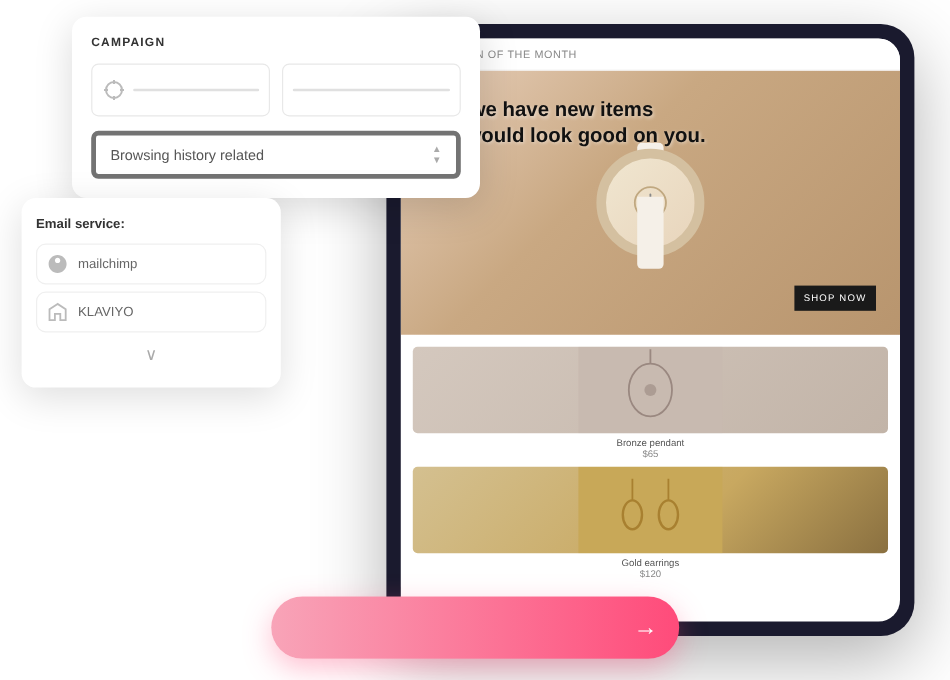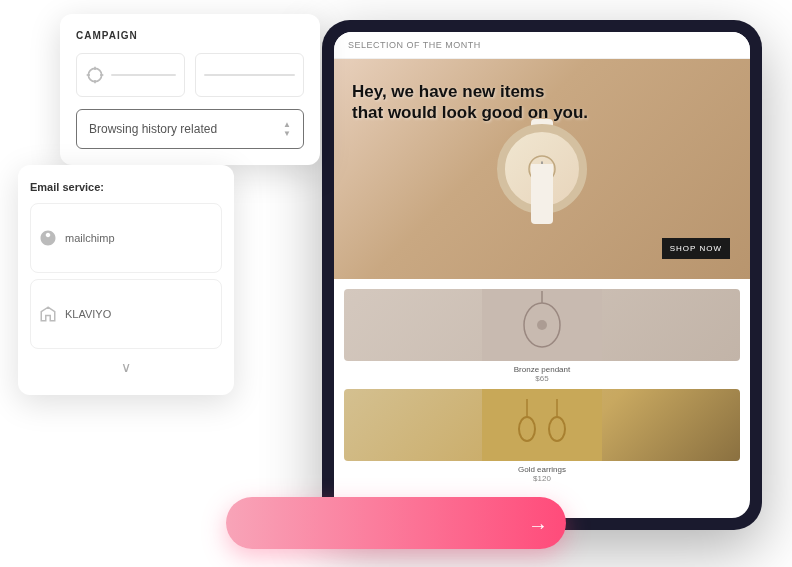--- a/index.html
+++ b/index.html
@@ -178,21 +178,21 @@
       font-size: 8px;
       color: #888;
       text-align: center;
     }
 
     
     .campaign-card {
       position: absolute;
       top: 14px;
       left: 60px;
-      width: 260px;
+      width: 340px;
       background: #fff;
       border-radius: 12px;
       box-shadow: 0 8px 32px rgba(0,0,0,0.15);
       padding: 16px;
       z-index: 10;
     }
 
     .campaign-title {
       font-size: 10px;
       font-weight: 700;
@@ -220,21 +220,21 @@
     }
 
     .input-line {
       flex: 1;
       height: 2px;
       background: #e0e0e0;
       border-radius: 1px;
     }
 
     .campaign-dropdown {
-      border: 1px solid #737373;
+      border: 4px solid #737373;
       border-radius: 6px;
       height: 40px;
       display: flex;
       align-items: center;
       padding: 0 12px;
       justify-content: space-between;
     }
 
     .dropdown-text {
       font-size: 12px;
@@ -270,21 +270,21 @@
       font-size: 11px;
       font-weight: 600;
       color: #333;
       margin-bottom: 10px;
     }
 
     .service-item {
       display: flex;
       align-items: center;
       gap: 8px;
-      padding: 25px 8px;
+      padding: 7px 8px;
       border: 1px solid #efefef;
       border-radius: 8px;
       margin-bottom: 6px;
     }
 
     .service-logo {
       width: 18px;
       height: 18px;
       display: flex;
       align-items: center;

